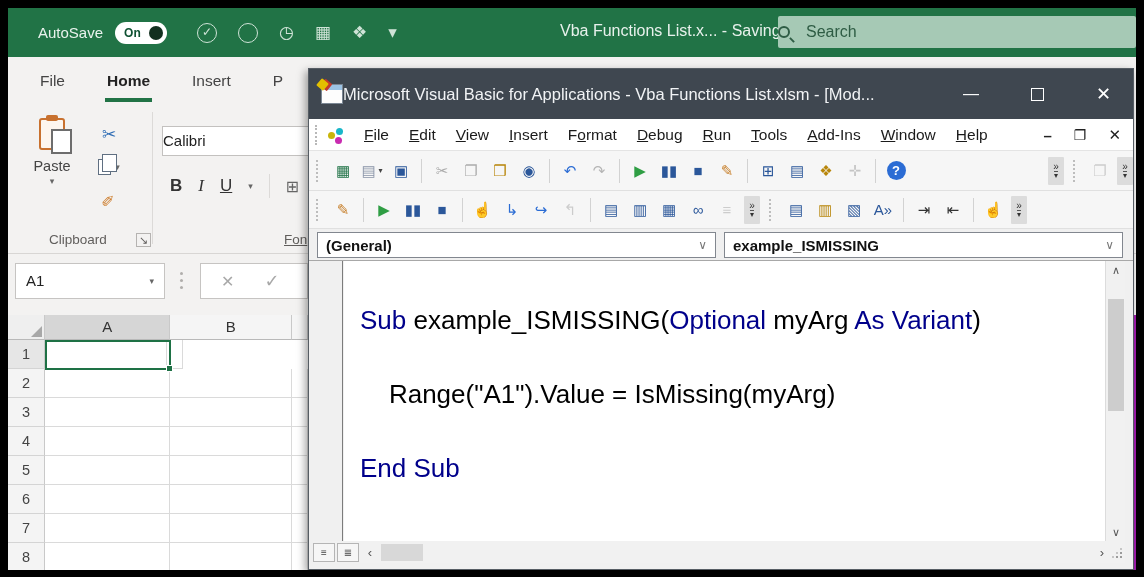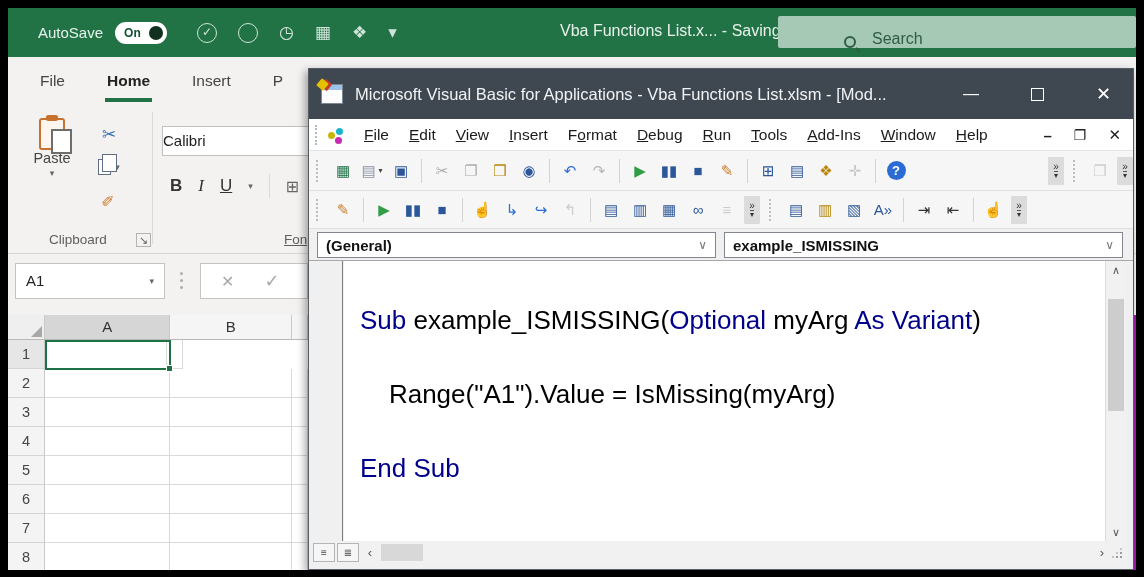--- a/index.html
+++ b/index.html
@@ -12,36 +12,36 @@
   .xl-titlebar { position:absolute; left:0; top:0; width:100%; height:49px; background:#217346; display:flex; align-items:center; padding-left:30px; }
   .xl-autosave-label { color:#e9f2ed; font-size:15px; margin-right:12px; }
   .xl-toggle { width:52px; height:22px; background:#fff; border-radius:11px; position:relative; display:flex; align-items:center; }
   .xl-toggle-state { font-size:12px; font-weight:bold; color:#0f5132; margin-left:9px; }
   .xl-toggle-knob { position:absolute; right:4px; top:4px; width:14px; height:14px; border-radius:50%; background:#12301f; }
   .xl-qat { display:flex; align-items:center; gap:21px; margin-left:30px; }
   .qat-ico { color:#cfe3d7; font-size:17px; line-height:20px; text-align:center; }
   .qat-ico.ring { width:20px; height:20px; border:1.5px solid #cfe3d7; border-radius:50%; font-size:12px; line-height:17px; }
   .xl-title { position:absolute; left:552px; top:14px; color:#e8f1ec; font-size:16px; white-space:nowrap; }
   .xl-title-chev { font-size:10px; margin-left:10px; color:#cfe3d7; }
-  .xl-search { position:absolute; left:770px; top:8px; width:358px; height:32px; background:#a6c9b5; border-radius:2px; display:flex; align-items:flex-end; padding-left:66px; }
+  .xl-search { position:absolute; left:770px; top:8px; width:358px; height:32px; background:#a6c9b5; border-radius:2px; display:flex; align-items:center; }
   .search-glass { position:relative; width:12px; height:12px; border:2px solid #2e5c44; border-radius:50%; margin-right:16px; flex:none; }
   .search-glass::after { content:""; position:absolute; width:6px; height:2px; background:#2e5c44; transform:rotate(45deg); left:9px; top:11px; }
   .xl-search input { background:transparent; border:none; outline:none; font-size:16px; color:#2e5c44; width:180px; font-family:"Liberation Sans",sans-serif; }
   .xl-search input::placeholder { color:#2e5c44; opacity:1; }
 
   .xl-tabs { position:absolute; left:0; top:49px; width:100%; height:45px; background:#f3f2f1; display:flex; align-items:flex-end; padding-left:30px; gap:38px; }
   .xl-tab { font-size:15.5px; color:#444; padding:0 2px 12px 2px; white-space:nowrap; }
   .xl-tab.active { color:#222; font-weight:bold; border-bottom:4px solid #217346; padding-bottom:8px; }
 
   .xl-ribbon { position:absolute; left:0; top:94px; width:100%; height:152px; background:#f3f2f1; border-bottom:1px solid #d8d6d4; }
   .rb-paste { position:absolute; left:12px; top:16px; width:64px; text-align:center; }
   .pasteclip { position:relative; width:26px; height:32px; border:2px solid #c8712f; border-radius:3px; margin:0 auto; background:#fdf6ef; }
   .pasteclip::before { content:""; position:absolute; left:5px; top:-5px; width:12px; height:6px; background:#c8712f; border-radius:2px; }
   .pasteclip::after { content:""; position:absolute; right:-9px; bottom:-6px; width:17px; height:21px; background:#fff; border:2px solid #6d6d6d; }
-  .rb-paste-label { font-size:14.5px; color:#444; margin-top:0; }
+  .rb-paste-label { font-size:14.5px; color:#444; margin-top:8px; }
   .rb-paste-chev { font-size:9px; color:#666; margin-top:2px; }
   .rb-smallcol { position:absolute; left:84px; top:20px; display:flex; flex-direction:column; gap:9px; }
   .rb-small { width:34px; height:24px; display:flex; align-items:center; justify-content:center; gap:4px; }
   .ico-cut { color:#2f6db5; font-size:17px; }
   .copyic { position:relative; width:13px; height:16px; border:1.5px solid #5f6f81; background:#fff; }
   .copyic::before { content:""; position:absolute; left:3px; top:-6px; width:13px; height:16px; border:1.5px solid #5f6f81; background:#fff; }
   .dd-chev { font-size:9px; color:#666; }
   .ico-painter { color:#cd7d2c; font-size:16px; transform:rotate(-90deg); }
   .rb-sep { position:absolute; left:144px; top:10px; width:1px; height:132px; background:#dcdad8; }
   .rb-fontbox { position:absolute; left:154px; top:24px; width:150px; height:30px; background:#fff; border:1px solid #c3c1bf; font-size:15px; color:#222; line-height:28px; }
@@ -75,21 +75,21 @@
   .g-cell { border-right:1px solid #dadada; border-bottom:1px solid #dadada; background:#fff; font-size:15.5px; color:#111; text-align:center; line-height:27px; }
   .g-sel-box { position:absolute; left:37px; top:25px; width:126px; height:30px; border:2px solid #1e7145; pointer-events:none; }
   .g-sel-handle { position:absolute; right:-4px; bottom:-4px; width:7px; height:7px; background:#1e7145; border:1px solid #fff; }
 
   
   .vba { position:absolute; left:300px; top:60px; width:826px; height:502px; background:#f0f0f0; border:1px solid #565d64; box-shadow:-3px 3px 8px rgba(0,0,0,.35); }
   .vb-titlebar { position:absolute; left:0; top:0; width:100%; height:50px; background:#3F4750; display:flex; align-items:center; padding-left:12px; }
   .vb-appicon { position:relative; width:22px; height:20px; background:#fdfdfd; border:1px solid #7b8794; flex:none; }
   .vb-appicon::before { content:""; position:absolute; left:0; top:0; width:100%; height:5px; background:#9cc3e5; }
   .vb-appicon::after { content:""; position:absolute; left:-4px; top:-5px; width:9px; height:9px; background:#e3c000; border-radius:1px; box-shadow:3px -2px 0 #c23a2b; transform:rotate(40deg); }
-  .vb-title { color:#f1f3f5; font-size:16.5px; margin-left:12px; white-space:nowrap; overflow:hidden; max-width:600px; }
+  .vb-title { color:#f1f3f5; font-size:16.5px; white-space:nowrap; overflow:hidden; max-width:600px; }
   .vb-controls { position:absolute; right:22px; top:0; height:50px; display:flex; align-items:center; gap:52px; }
   .vb-min { color:#fff; font-size:16px; }
   .vb-max { width:13px; height:13px; border:1.6px solid #fff; }
   .vb-close { color:#fff; font-size:18px; }
 
   .vb-menubar { position:absolute; left:0; top:50px; width:100%; height:32px; background:#fff; border-bottom:1px solid #e4e4e4; display:flex; align-items:center; }
   .vb-grip { width:6px; height:20px; border-left:2px dotted #b8b8b8; margin:0 5px 0 6px; }
   .vb-projicon { position:relative; width:18px; height:16px; margin-right:10px; }
   .vb-projicon::before { content:""; position:absolute; left:2px; top:5px; width:7px; height:7px; border-radius:50%; background:#c9b50a; box-shadow:8px -4px 0 #19b6c9, 7px 5px 0 #c92bb0; }
   .vb-menu { display:flex; align-items:center; }

